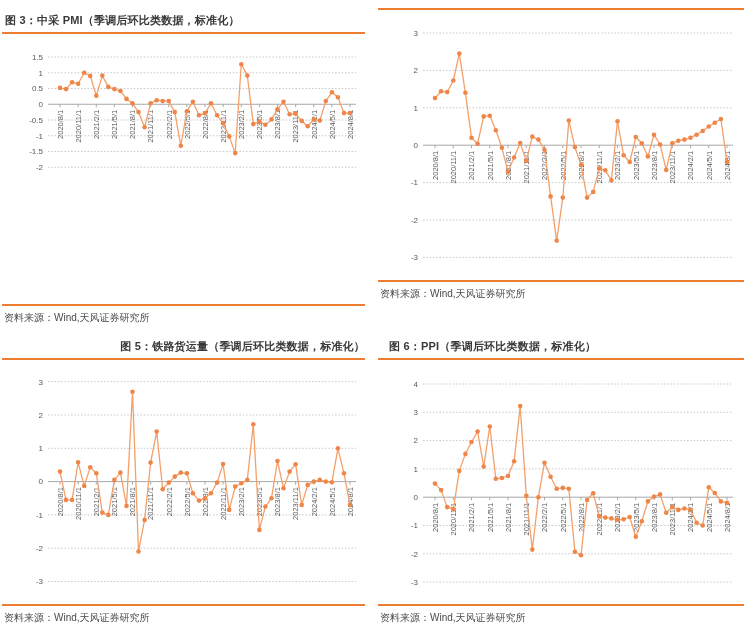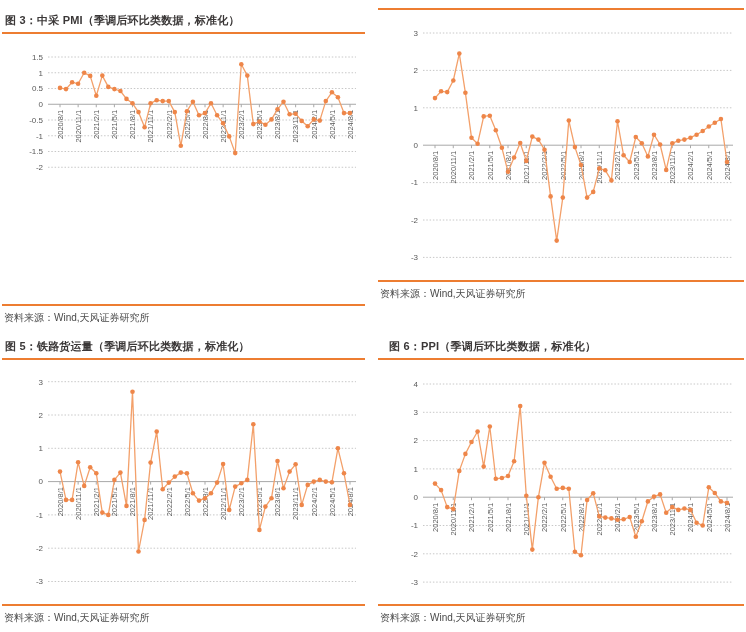--- a/index.html
+++ b/index.html
@@ -229,21 +229,21 @@
         <circle cx="330.8" cy="116.5" r="2.3" fill="#EE8649"></circle>
         <circle cx="336.8" cy="112.8" r="2.3" fill="#EE8649"></circle>
         <circle cx="342.9" cy="109.0" r="2.3" fill="#EE8649"></circle>
         <circle cx="349.0" cy="152.0" r="2.3" fill="#EE8649"></circle>
       </svg>
     <div class="source-rule" style="background: rgb(237, 125, 49);"></div>
     <div class="fig-source">资料来源：Wind,天风证券研究所</div>
   </div>
 
   <div class="figure" id="fig2" style="left:2px;top:334px;width:363px;">
-    <div class="fig-title" style="color: rgb(59, 56, 56);">图 5：铁路货运量（季调后环比类数据，标准化）</div>
+    <div class="fig-title" style="color: rgb(59, 56, 56); text-align: right;">图 5：铁路货运量（季调后环比类数据，标准化）</div>
     <div class="title-rule" style="background: rgb(237, 125, 49);"></div>
     <svg class="chart" viewBox="0 0 363 244" width="363" height="244">
         <line x1="46" y1="21.7" x2="354" y2="21.7" stroke="#C8C8C8" stroke-width="1" stroke-dasharray="1.5 1.8"></line>
         <text x="41" y="24.5" text-anchor="end" class="ylab">3</text>
         <line x1="46" y1="55" x2="354" y2="55" stroke="#C8C8C8" stroke-width="1" stroke-dasharray="1.5 1.8"></line>
         <text x="41" y="57.8" text-anchor="end" class="ylab">2</text>
         <line x1="46" y1="88.3" x2="354" y2="88.3" stroke="#C8C8C8" stroke-width="1" stroke-dasharray="1.5 1.8"></line>
         <text x="41" y="91.1" text-anchor="end" class="ylab">1</text>
         <line x1="46" y1="121.6" x2="354" y2="121.6" stroke="#A8A8A8" stroke-width="1"></line>
         <text x="41" y="124.39999999999999" text-anchor="end" class="ylab">0</text>

